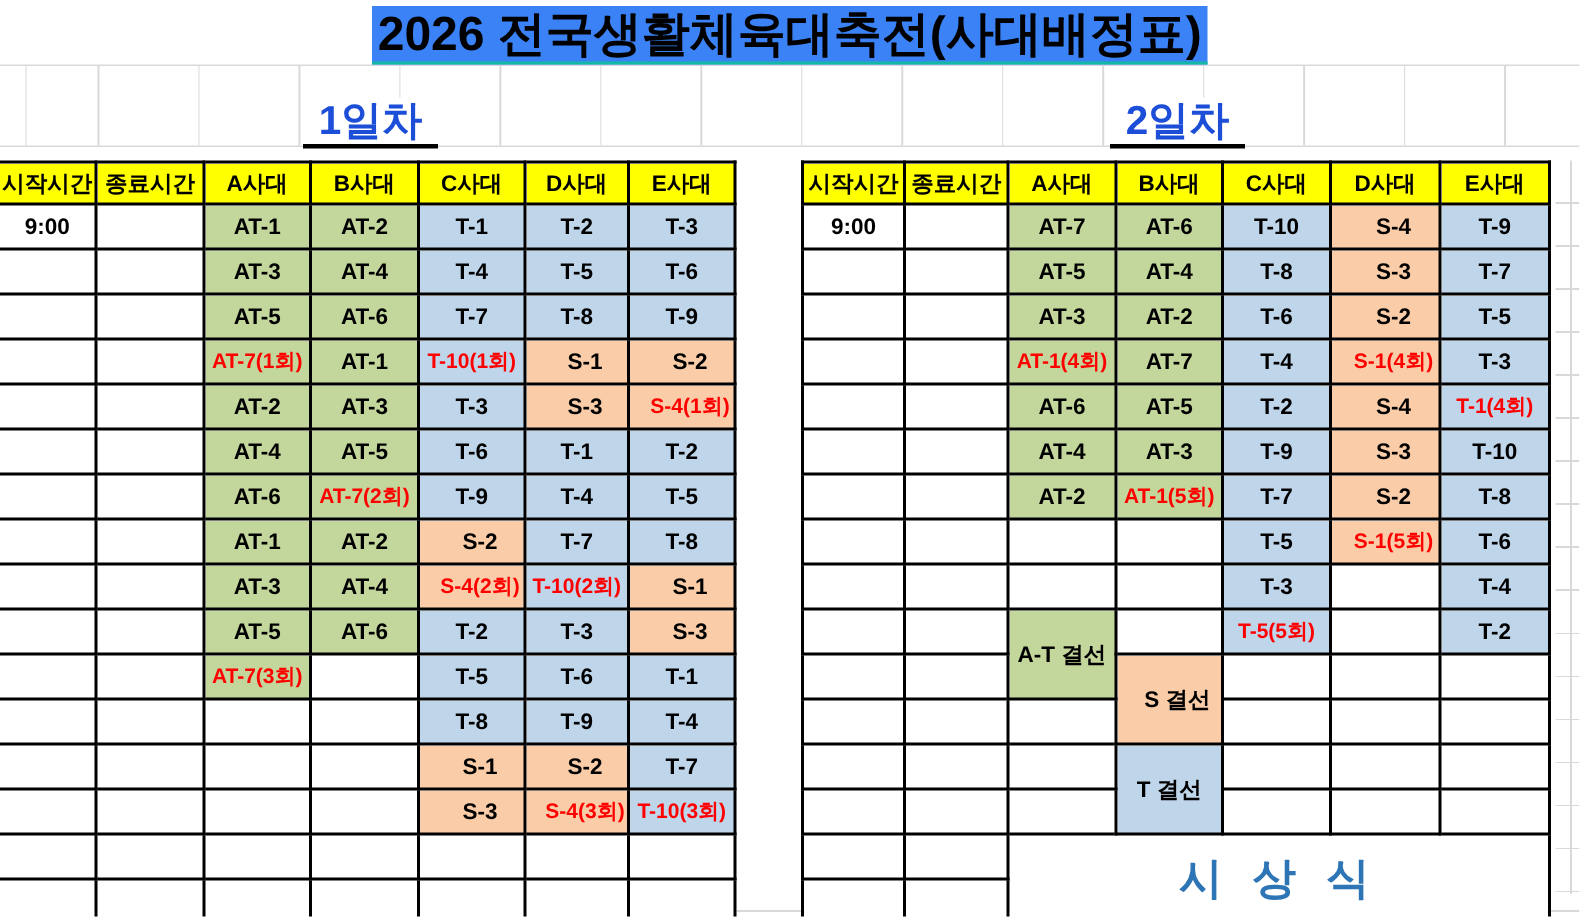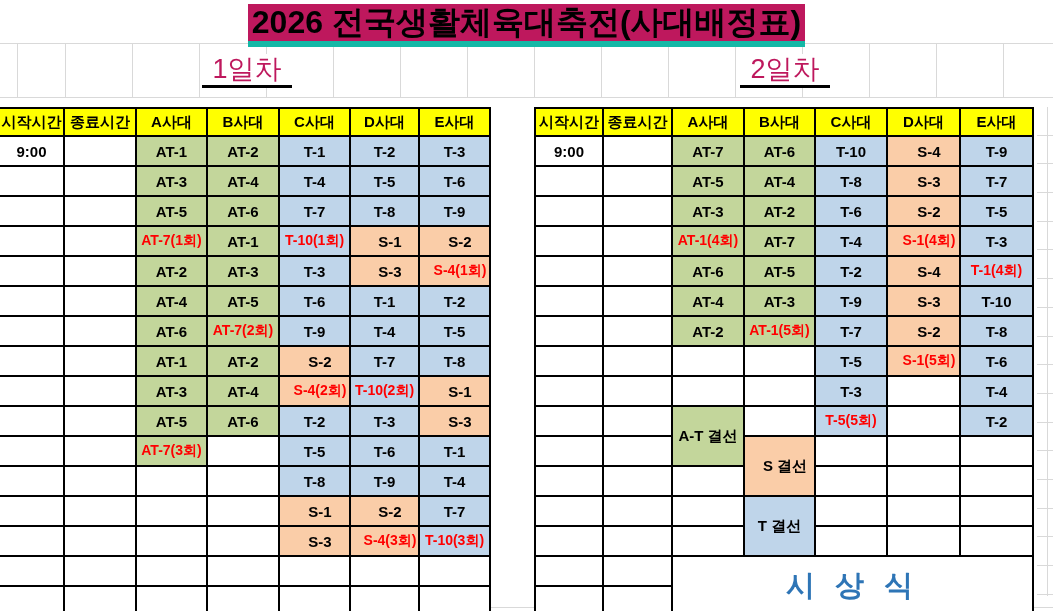--- a/index.html
+++ b/index.html
@@ -27,25 +27,25 @@
     background-image:
       linear-gradient(transparent 0 10px,#d9d9d9 10px 11px,transparent 11px 14px),
       repeating-linear-gradient(90deg,#d9d9d9 0 1px,transparent 1px 67px);
     background-position:0 0,65px 0;
   }
 
   .main-title{
     position:absolute;top:1px;left:0;width:100%;margin:0;
     text-align:center;font-size:32px;font-weight:bold;color:#000;
   }
-  .main-title span{border-bottom:6px solid #14b8a6;padding:0 4px 1px;background:#be185d;}
+  .main-title span{border-bottom:2px solid #14b8a6;padding:0 4px 1px;background:#3b82f6;}
 
   .day-title{
-    position:absolute;top:51px;text-align:center;
-    font-size:27px;font-weight:normal;color:#be185d;
+    position:absolute;top:62px;text-align:center;
+    font-size:27px;font-weight:bold;color:#1d4ed8;
   }
   .day-title span{background:#fff;border-bottom:3px solid #000;padding:0 10px 1px;}
 
   table.sched{
     position:absolute;top:107px;border-collapse:collapse;table-layout:fixed;
     background:#fff;
   }
   .sched th,.sched td{
     border:2px solid #000;text-align:center;vertical-align:middle;
     padding:0;white-space:nowrap;font-weight:bold;color:#000;background:#fff;

